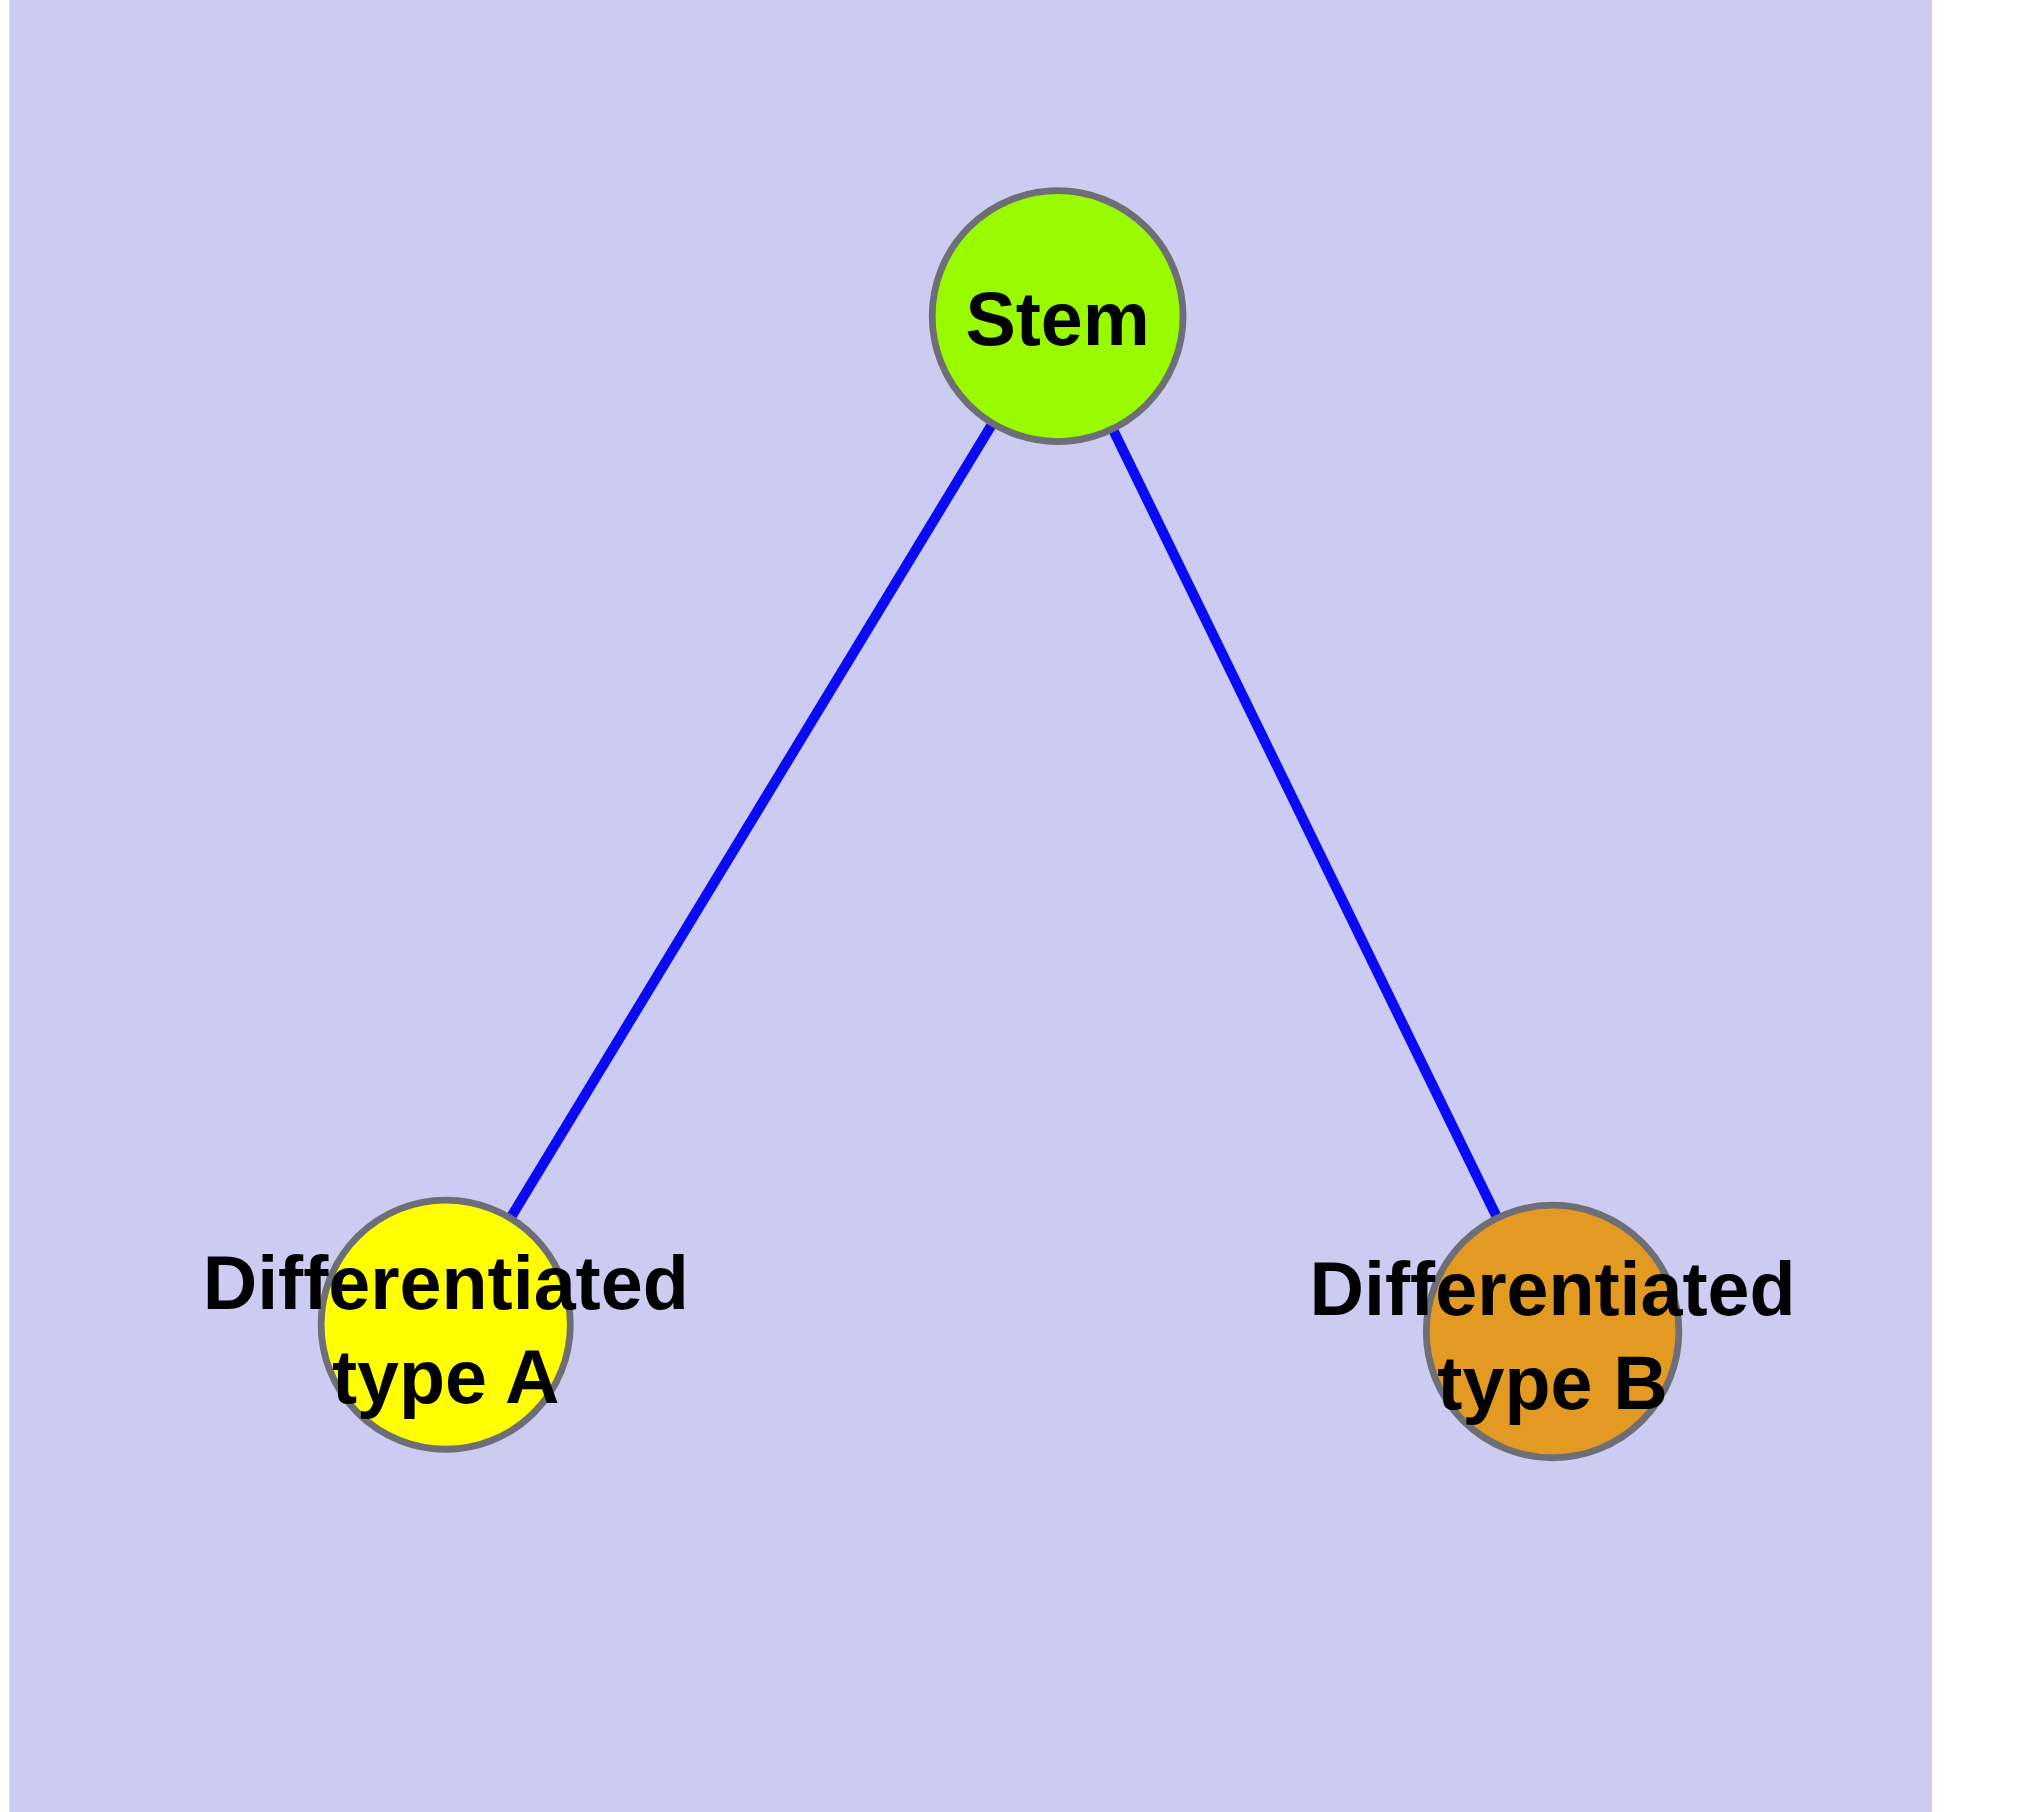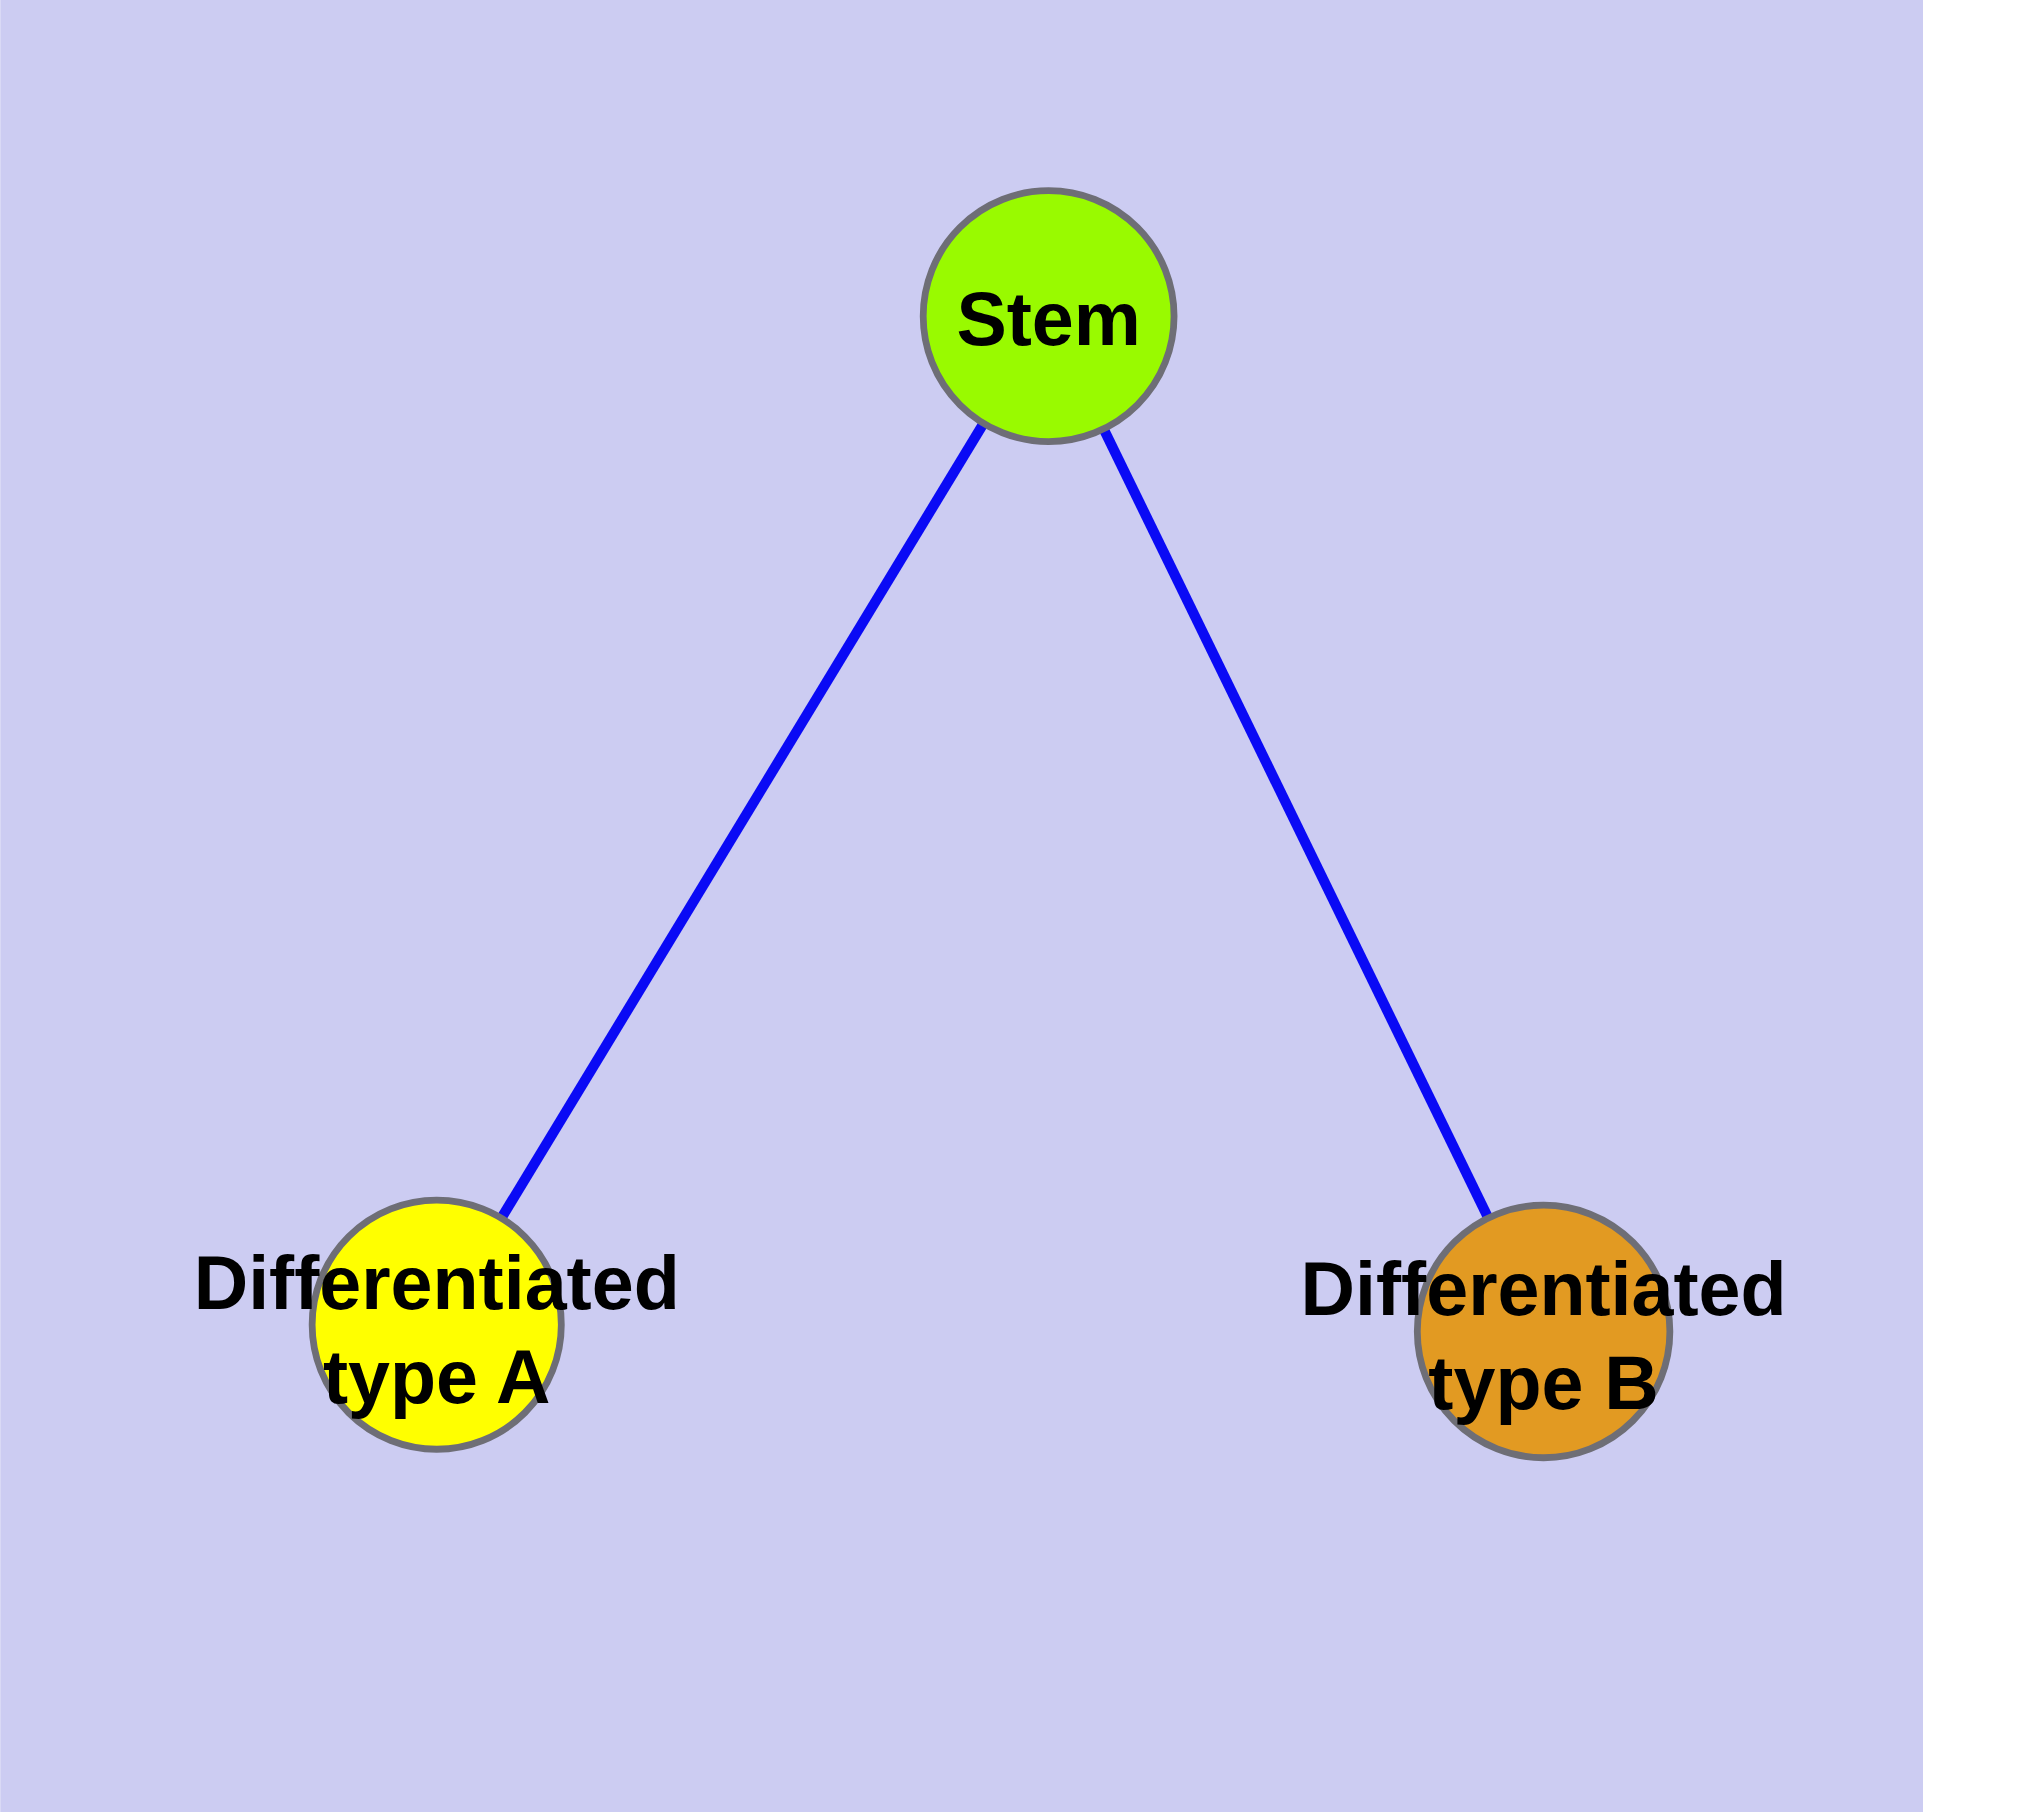--- a/index.html
+++ b/index.html
@@ -5,20 +5,21 @@
   html, body {
     margin: 0;
     padding: 0;
     background: #ffffff;
   }
   .stage {
     width: 1923px;
     height: 1812px;
     position: relative;
     overflow: hidden;
+    padding-left: 9px;
   }
   svg.graph {
     display: block;
     width: 2021px;
     height: 1812px;
   }
   .edge {
     stroke-width: 12;
     fill: none;
     stroke-linecap: butt;

